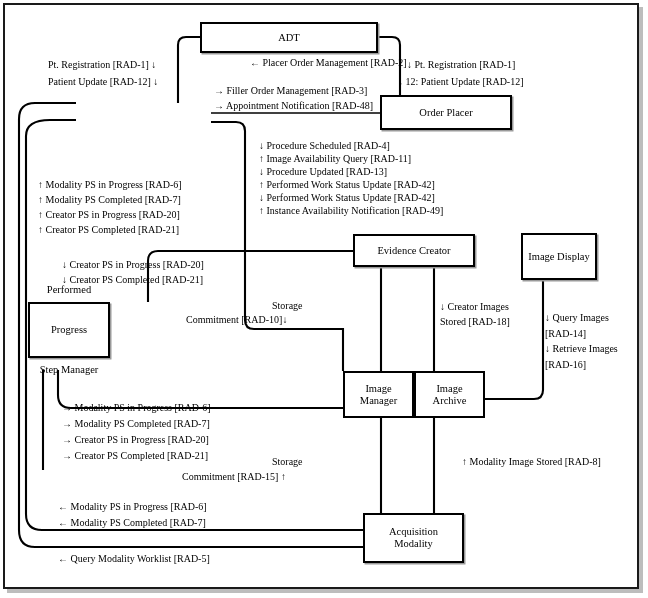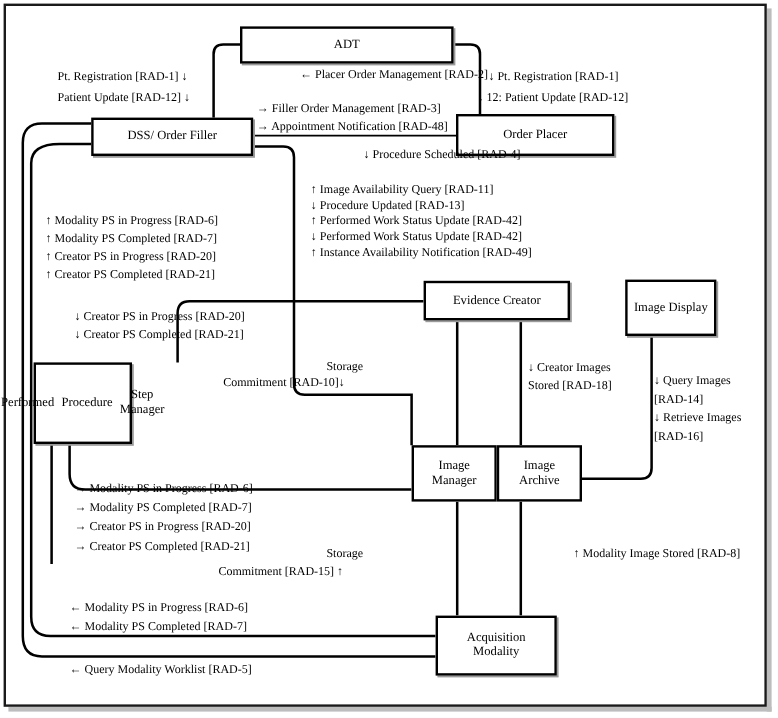--- a/index.html
+++ b/index.html
@@ -93,39 +93,36 @@
 
       <path d="M343,341 L264,341 Q255,341 255,332 L255,131 Q255,122 246,122 L236,122" stroke-width="0"></path>
 
     </g>
   </svg>
 
   <div class="node" style="left:200px;top:22px;width:178px;height:31px;">
     <span>ADT</span>
   </div>
 
-  <div class="node" style="left:76px;top:98px;width:135px;height:32px;">
-    <span>DSS/ Order Filler</span>
-  </div>
 
   <div class="node" style="left:380px;top:95px;width:132px;height:35px;">
     <span>Order Placer</span>
   </div>
 
   <div class="node" style="left:353px;top:234px;width:122px;height:33px;">
     <span>Evidence Creator</span>
   </div>
 
   <div class="node" style="left:521px;top:233px;width:76px;height:47px;">
     <span>Image Display</span>
   </div>
 
-  <div class="node" style="left:28px;top:302px;width:82px;height:68px;flex-direction:row;">
+  <div class="node" style="left:28px;top:302px;width:82px;height:56px;flex-direction:column;gap:28px;">
     <span>Performed</span>
-    <span>Procedure</span>
+    <span>Progress</span>
     <span>Step Manager</span>
   </div>
 
   <div class="node flat" style="left:343px;top:371px;width:71px;height:47px;flex-direction:column;">
     <span>Image</span>
     <span>Manager</span>
   </div>
 
   <div class="node flat" style="left:414px;top:371px;width:71px;height:47px;flex-direction:column;">
     <span>Image</span>
@@ -140,21 +137,21 @@
   <div class="lbl" style="left:48px;top:58px;">Pt. Registration [RAD-1] ↓</div>
   <div class="lbl" style="left:48px;top:75px;">Patient Update [RAD-12] ↓</div>
 
   <div class="lbl" style="left:407px;top:58px;">↓ Pt. Registration [RAD-1]</div>
   <div class="lbl" style="left:398px;top:75px;">↓ 12: Patient Update [RAD-12]</div>
 
   <div class="lbl" style="left:214px;top:56px;margin-left:36px;">← Placer Order Management [RAD-2]</div>
   <div class="lbl" style="left:214px;top:84px;">→ Filler Order Management [RAD-3]</div>
   <div class="lbl" style="left:214px;top:99px;">→ Appointment Notification [RAD-48]</div>
 
-  <div class="lbl" style="left:259px;top:123px;margin-left:44px;">↓ Procedure Scheduled [RAD-4]</div>
+  <div class="lbl" style="left:259px;top:139px;">↓ Procedure Scheduled [RAD-4]</div>
   <div class="lbl" style="left:259px;top:152px;">↑ Image Availability Query [RAD-11]</div>
   <div class="lbl" style="left:259px;top:165px;">↓ Procedure Updated [RAD-13]</div>
   <div class="lbl" style="left:259px;top:178px;">↑ Performed Work Status Update [RAD-42]</div>
   <div class="lbl" style="left:259px;top:191px;">↓ Performed Work Status Update [RAD-42]</div>
   <div class="lbl" style="left:259px;top:204px;">↑ Instance Availability Notification [RAD-49]</div>
 
   <div class="lbl" style="left:38px;top:178px;">↑ Modality PS in Progress [RAD-6]</div>
   <div class="lbl" style="left:38px;top:193px;">↑ Modality PS Completed [RAD-7]</div>
   <div class="lbl" style="left:38px;top:208px;">↑ Creator PS in Progress [RAD-20]</div>
   <div class="lbl" style="left:38px;top:223px;">↑ Creator PS Completed [RAD-21]</div>
@@ -179,15 +176,15 @@
   <div class="lbl" style="left:440px;top:315px;">Stored [RAD-18]</div>
 
   <div class="lbl" style="left:545px;top:311px;">↓ Query Images</div>
   <div class="lbl" style="left:545px;top:327px;">[RAD-14]</div>
   <div class="lbl" style="left:545px;top:342px;">↓ Retrieve Images</div>
   <div class="lbl" style="left:545px;top:358px;">[RAD-16]</div>
 
   <div class="lbl ctr" style="left:272px;top:455px;">Storage</div>
   <div class="lbl ctr" style="left:272px;top:470px;transform:translateX(-90px);">Commitment [RAD-15] ↑</div>
 
-  <div class="lbl" style="left:462px;top:455px;margin-left:16px;">↑ Modality Image Stored [RAD-8]</div>
+  <div class="lbl" style="left:462px;top:455px;">↑ Modality Image Stored [RAD-8]</div>
 
 </div>
 
 </body></html>

